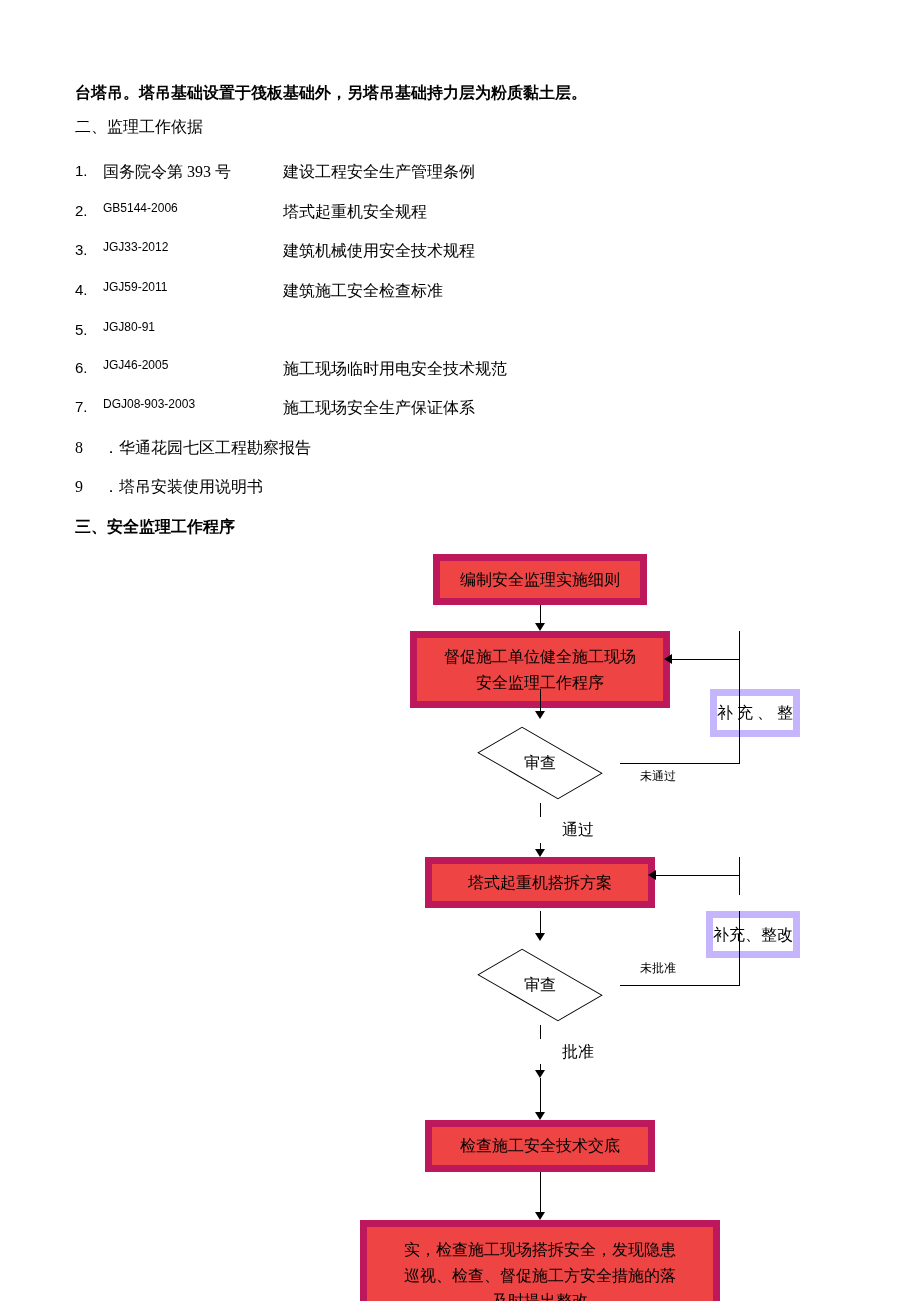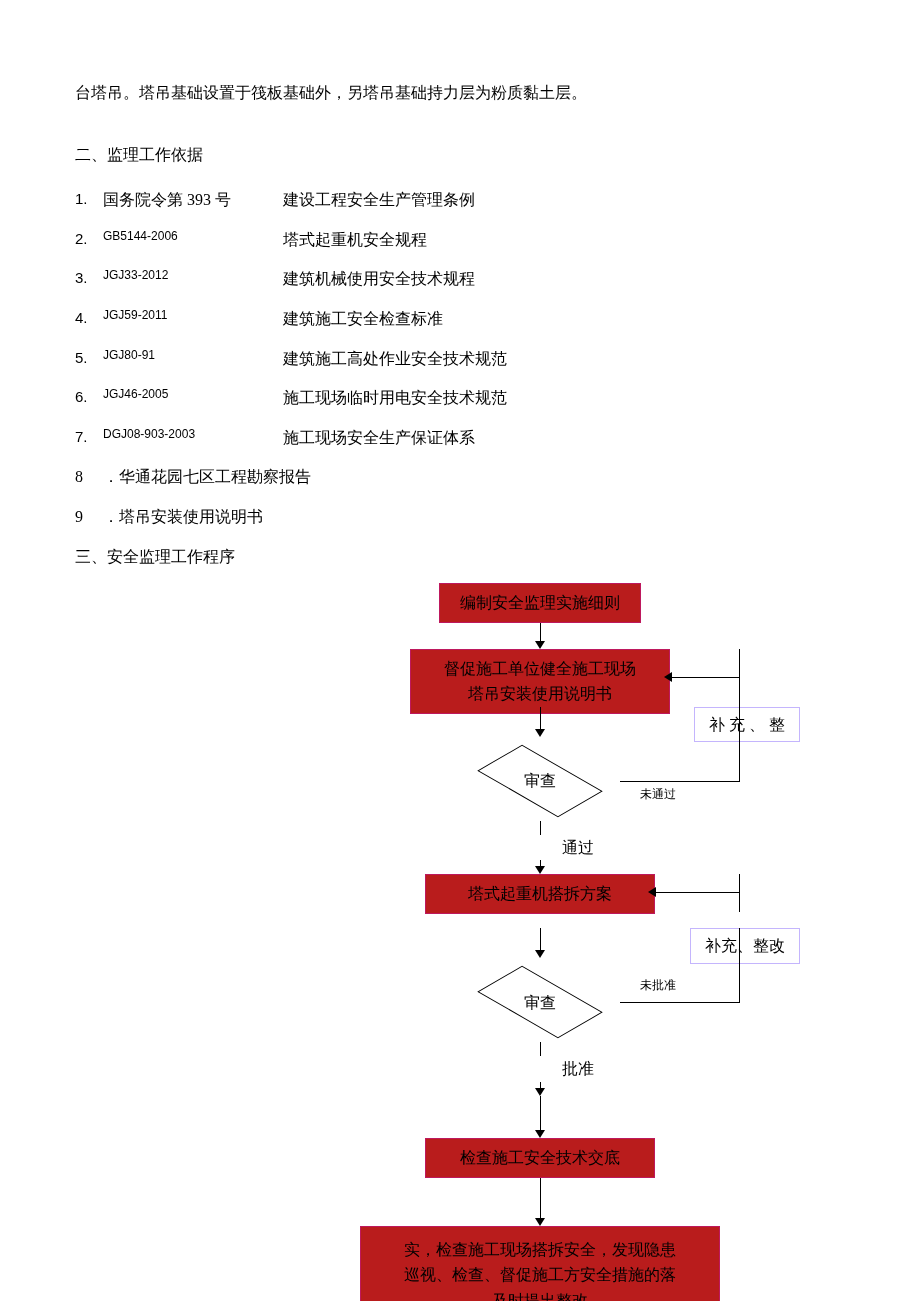--- a/index.html
+++ b/index.html
@@ -5,34 +5,34 @@
     * { margin: 0; padding: 0; box-sizing: border-box; }
     body {
       width: 920px;
       font-family: "SimSun", "宋体", serif;
       font-size: 16px;
       color: #000;
       background: #fff;
       padding: 80px 75px 0 75px;
       line-height: 1.6;
     }
-    .intro-line { margin-bottom: 36px; }
+    .intro-line { margin-bottom: 8px; font-weight: bold; }
     .section-title { margin-bottom: 20px; }
     .ref-row { display: flex; margin-bottom: 14px; }
     .ref-num { min-width: 28px; font-family: Arial, sans-serif; font-size: 15px; }
     .ref-code { min-width: 180px; font-family: Arial, sans-serif; font-size: 12px; }
     .ref-name { }
     .item-row { display: flex; margin-bottom: 14px; }
     .item-num { min-width: 28px; }
     .flow-container { display: flex; flex-direction: column; align-items: center; margin-top: 10px; }
     .flow-box {
-      border: 1px solid #be185d;
+      border: 7px solid #be185d;
       padding: 6px 20px;
       text-align: center;
-      background: #b91c1c;
+      background: #ef4444;
       min-width: 200px;
     }
     .flow-box.wide { min-width: 360px; padding: 10px 20px; }
     .arrow-down {
       display: flex; flex-direction: column; align-items: center;
     }
     .arrow-stem { width: 1px; height: 18px; background: #000; }
     .arrow-head {
       width: 0; height: 0;
       border-left: 5px solid transparent;
@@ -43,22 +43,22 @@
     .diamond {
       position: absolute;
       width: 90px; height: 50px;
       border: 1px solid #000;
       transform: rotate(45deg) skew(-15deg, -15deg);
       background: #fff;
     }
     .diamond-label { position: relative; z-index: 1; }
     .branch-row { position: relative; width: 520px; }
     .side-box {
-      border: 1px solid #c4b5fd;
-      padding: 4px 14px;
+      border: 7px solid #c4b5fd;
+      padding: 4px 0;
       position: absolute;
       right: 0;
       background: #fff;
     }
     .side-label { position: absolute; font-size: 12px; }
     .hline { position: absolute; height: 1px; background: #000; }
     .vline { position: absolute; width: 1px; background: #000; }
     .arrow-left {
       position: absolute;
       width: 0; height: 0;
@@ -92,21 +92,20 @@
     <span class="ref-name">建筑机械使用安全技术规程</span>
   </div>
   <div class="ref-row">
     <span class="ref-num">4.</span>
     <span class="ref-code">JGJ59-2011</span>
     <span class="ref-name">建筑施工安全检查标准</span>
   </div>
   <div class="ref-row">
     <span class="ref-num">5.</span>
     <span class="ref-code">JGJ80-91</span>
-    <span class="ref-name">建筑施工高处作业安全技术规范</span>
   </div>
   <div class="ref-row">
     <span class="ref-num">6.</span>
     <span class="ref-code">JGJ46-2005</span>
     <span class="ref-name">施工现场临时用电安全技术规范</span>
   </div>
   <div class="ref-row">
     <span class="ref-num">7.</span>
     <span class="ref-code">DGJ08-903-2003</span>
     <span class="ref-name">施工现场安全生产保证体系</span>
@@ -116,36 +115,36 @@
 <div class="item-row">
   <span class="item-num">8</span>
   <span>．华通花园七区工程勘察报告</span>
 </div>
 
 <div class="item-row">
   <span class="item-num">9</span>
   <span>．塔吊安装使用说明书</span>
 </div>
 
-<p class="section-title" style="margin-bottom:14px;">三、安全监理工作程序</p>
+<p class="section-title" style="margin-bottom:14px;font-weight:bold;">三、安全监理工作程序</p>
 
 <div class="flow-container" style="margin-left:160px;">
 
   <div class="center-col" style="width:520px;">
 
     <div class="flow-box">编制安全监理实施细则</div>
     <div class="arrow-down">
         <div class="arrow-stem"></div>
         <div class="arrow-head"></div>
       </div>
 
     <div class="branch-row" style="height:58px;">
       <div class="flow-box" style="position:absolute;left:50%;transform:translateX(-50%);top:0;min-width:260px;">
         <div>督促施工单位健全施工现场</div>
-        <div>塔吊安装使用说明书</div>
+        <div>安全监理工作程序</div>
       </div>
 
       <div class="vline" style="right:60px;top:-0px;height:58px;"></div>
       <div class="hline" style="right:60px;top:28px;width:68px;"></div>
       <div class="arrow-left" style="right:128px;top:23px;"></div>
     </div>
 
     <div class="branch-row" style="height:34px;">
       <div class="arrow-down" style="position:absolute;left:50%;transform:translateX(-50%);">
           <div class="arrow-stem" style="height:22px;"></div>

